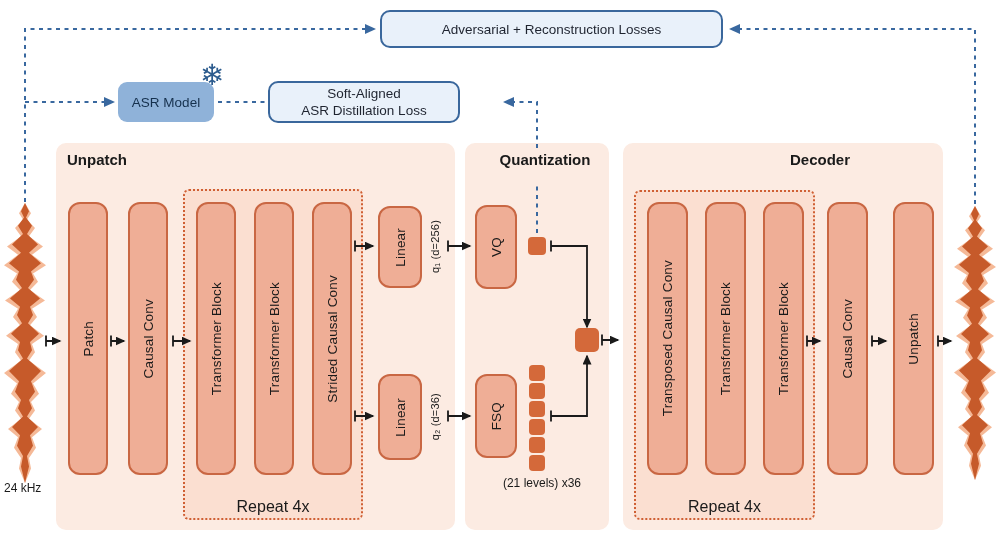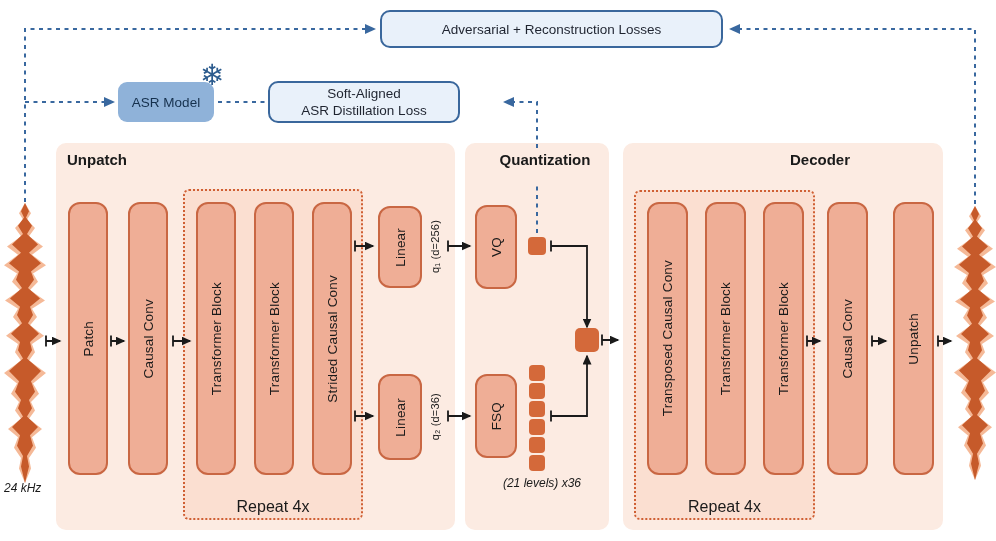--- a/index.html
+++ b/index.html
@@ -34,21 +34,21 @@
     background:var(--loss-fill,#e9f1fa);border:2.5px solid var(--loss-border,#3a679c);
     border-radius:10px;z-index:3;display:flex;flex-direction:column;align-items:center;justify-content:center;
     font-size:13.5px;font-weight:500;color:#1f2430;line-height:17px;text-align:center;
   }
   .asrbox{
     background:var(--asr-fill,#8fb2d9);border-radius:9px;z-index:3;
     display:flex;align-items:center;justify-content:center;
     font-size:13.5px;font-weight:500;color:#15304d;
   }
   .snowflake{z-index:4;font-size:29px;color:#2d5c8e;line-height:29px;font-family:"DejaVu Sans","Liberation Sans",sans-serif;}
-  .small-label{font-size:12px;color:var(--ink,#1a1a1a);z-index:3;font-style:italic;}
+  .small-label{font-size:12px;color:var(--ink,#1a1a1a);z-index:3;}
   svg.overlay{position:absolute;left:0;top:0;z-index:2;pointer-events:none;}
   .wdark{fill:var(--wave-dark,#c65a2a);}
   .wlight{fill:var(--wave-light,#f3a87d);opacity:.8;}
   .blackline{stroke:#1a1a1a;stroke-width:1.8;fill:none;}
   .blueline{stroke:var(--accent-blue,#39689f);stroke-width:2;fill:none;stroke-dasharray:4 4.5;}
 </style>
 </head>
 <body>
 
 <div class="canvas">

